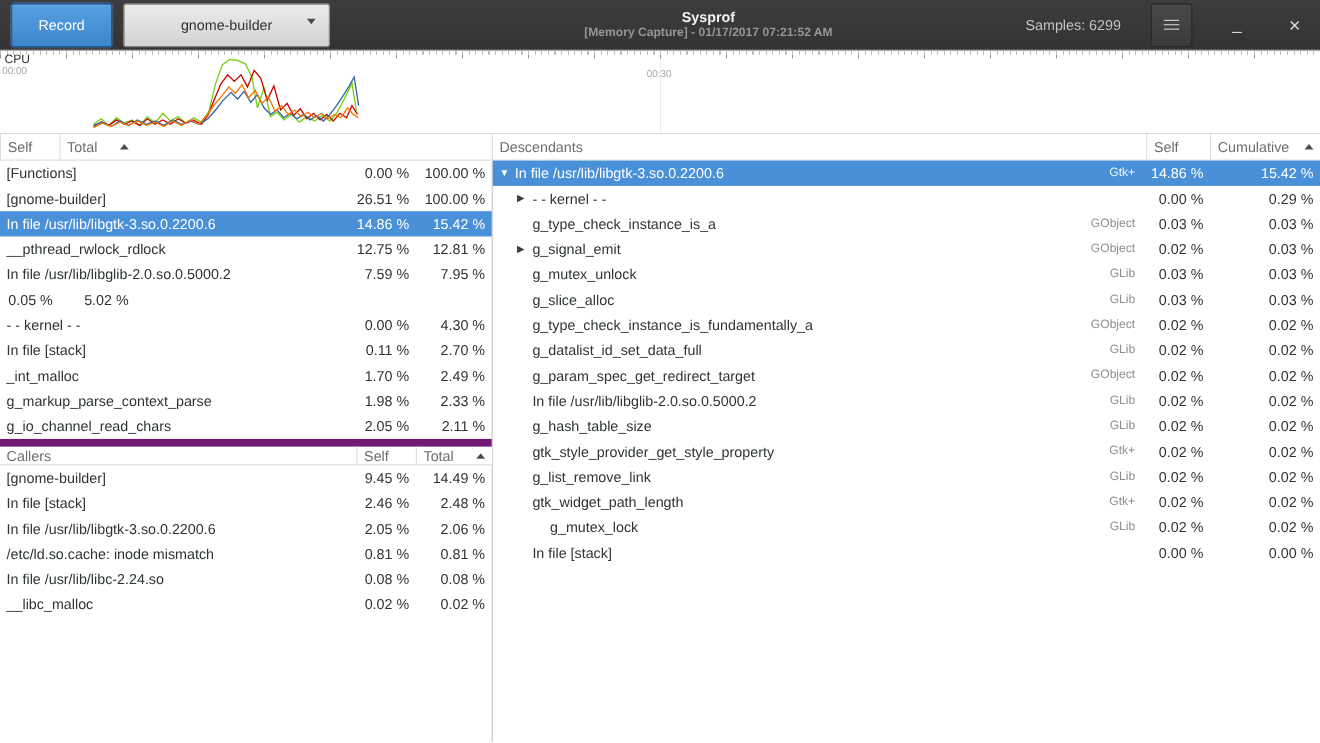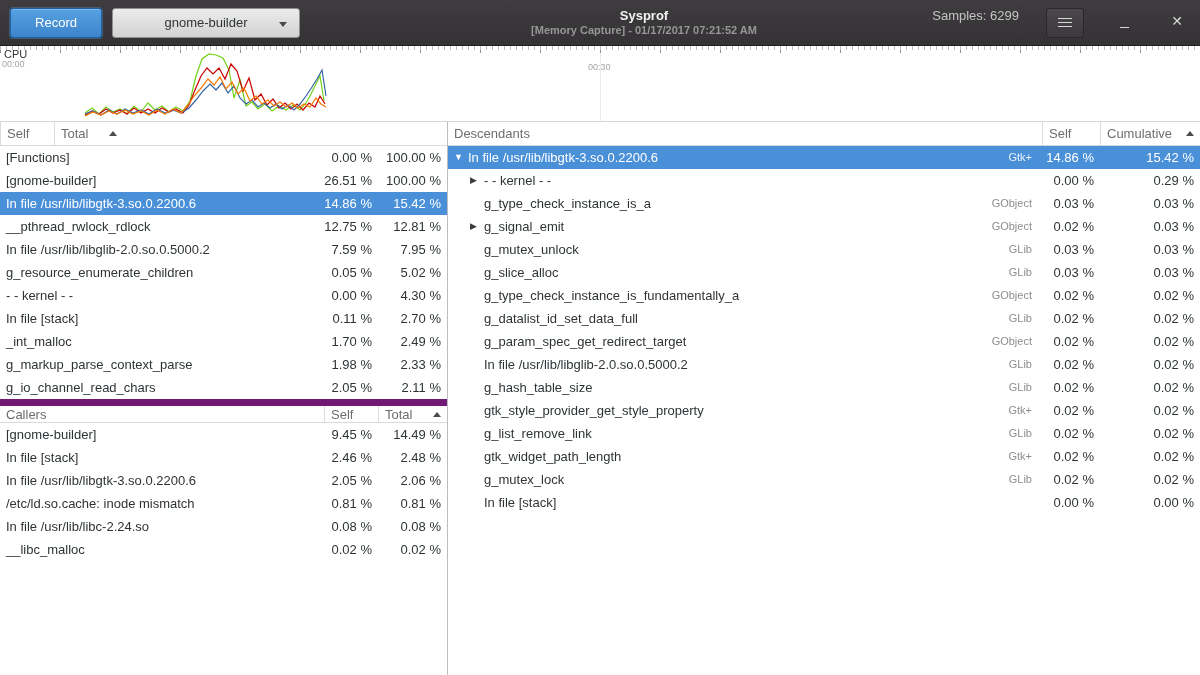--- a/index.html
+++ b/index.html
@@ -3,32 +3,32 @@
 <meta charset="utf-8">
 <style>
   * { margin:0; padding:0; box-sizing:border-box; }
   html,body { width:1200px; height:675px; overflow:hidden; }
   body { font-family:"Liberation Sans", sans-serif; font-size:13px; color:#2e3436; background:#fff; }
 
   
   .titlebar { height:46px; background:linear-gradient(#3e3c3e,#343234); border-bottom:1px solid #1f1f1f;
               display:flex; align-items:center; position:relative; padding:0 10px; }
   .tb-left { display:flex; align-items:center; gap:10px; }
-  .btn { height:30px; border-radius:3px; display:flex; align-items:center; justify-content:center;
+  .btn { height:40px; border-radius:3px; display:flex; align-items:center; justify-content:center;
          font-size:13px; cursor:default; }
   .record-btn { width:92px; background:linear-gradient(#55a1e0,#3d85cc); border:1px solid #1c5fa8;
                 color:#fff; box-shadow:inset 0 1px rgba(255,255,255,.25), 0 0 0 1px rgba(90,160,220,.35); }
   .proc-btn { width:188px; background:linear-gradient(#ececec,#d2d2d2); border:1px solid #8f8f8f;
               color:#2e3436; position:relative; }
   .caret { position:absolute; right:12px; top:13px; width:0; height:0;
            border-left:4px solid transparent; border-right:4px solid transparent; border-top:5px solid #4a4a4a; }
   .tb-center { position:absolute; left:50%; transform:translateX(-50%); text-align:center;margin-left:44px; }
   .tb-title { color:#f2f2f2; font-weight:bold; font-size:13px; line-height:16px; }
   .tb-subtitle { color:#979797; font-size:11px; line-height:13px;font-weight:bold; }
-  .tb-right { margin-left:auto; display:flex; align-items:flex-start; gap:27px; }
+  .tb-right { margin-left:auto; display:flex; align-items:center; gap:27px; }
   .samples { color:#c4c4c4; font-size:13px; }
   .menu-btn { width:38px; background:linear-gradient(#4a484a,#3b393b); border:1px solid #282828; }
   .hamburger { width:14px; height:1px; background:#d8d8d8; box-shadow:0 -4px 0 #d8d8d8, 0 4px 0 #d8d8d8; }
   .win-btn { width:26px; height:26px; background:none; border:none; display:flex; align-items:center; justify-content:center; color:#d6d6d6; }
   .minbar { width:9px; height:1px; background:#d6d6d6; margin-top:13px; display:block; }
   .close-glyph { font-size:14px; line-height:1; }
 
   
   .cpu-area { height:75px; position:relative; background:#fff; }
   .cpu-ticks { position:absolute; top:0; left:0; width:100%; height:8px;
@@ -143,21 +143,20 @@
           <span class="cell cname">__pthread_rwlock_rdlock</span>
           <span class="cell cnum cself">12.75 %</span>
           <span class="cell cnum ctotal">12.81 %</span>
         </div>
         <div class="trow">
           <span class="cell cname">In file /usr/lib/libglib-2.0.so.0.5000.2</span>
           <span class="cell cnum cself">7.59 %</span>
           <span class="cell cnum ctotal">7.95 %</span>
         </div>
         <div class="trow">
-          <span class="cell cname">g_resource_enumerate_children</span>
           <span class="cell cnum cself">0.05 %</span>
           <span class="cell cnum ctotal">5.02 %</span>
         </div>
         <div class="trow">
           <span class="cell cname">- - kernel - -</span>
           <span class="cell cnum cself">0.00 %</span>
           <span class="cell cnum ctotal">4.30 %</span>
         </div>
         <div class="trow">
           <span class="cell cname">In file [stack]</span>
@@ -352,21 +351,21 @@
         <div class="trow">
           <span class="cell cname dname" style="padding-left: 22px;">
             <span class="expander"></span>
             <span class="dlabel">gtk_widget_path_length</span>
             <span class="tag">Gtk+</span>
           </span>
           <span class="cell cnum cself">0.02 %</span>
           <span class="cell cnum ctotal">0.02 %</span>
         </div>
         <div class="trow">
-          <span class="cell cname dname" style="padding-left: 22px;">
+          <span class="cell cname dname" style="padding-left: 22px; gap: 16px;">
             <span class="expander"></span>
             <span class="dlabel">g_mutex_lock</span>
             <span class="tag">GLib</span>
           </span>
           <span class="cell cnum cself">0.02 %</span>
           <span class="cell cnum ctotal">0.02 %</span>
         </div>
         <div class="trow">
           <span class="cell cname dname" style="padding-left: 22px;">
             <span class="expander"></span>

